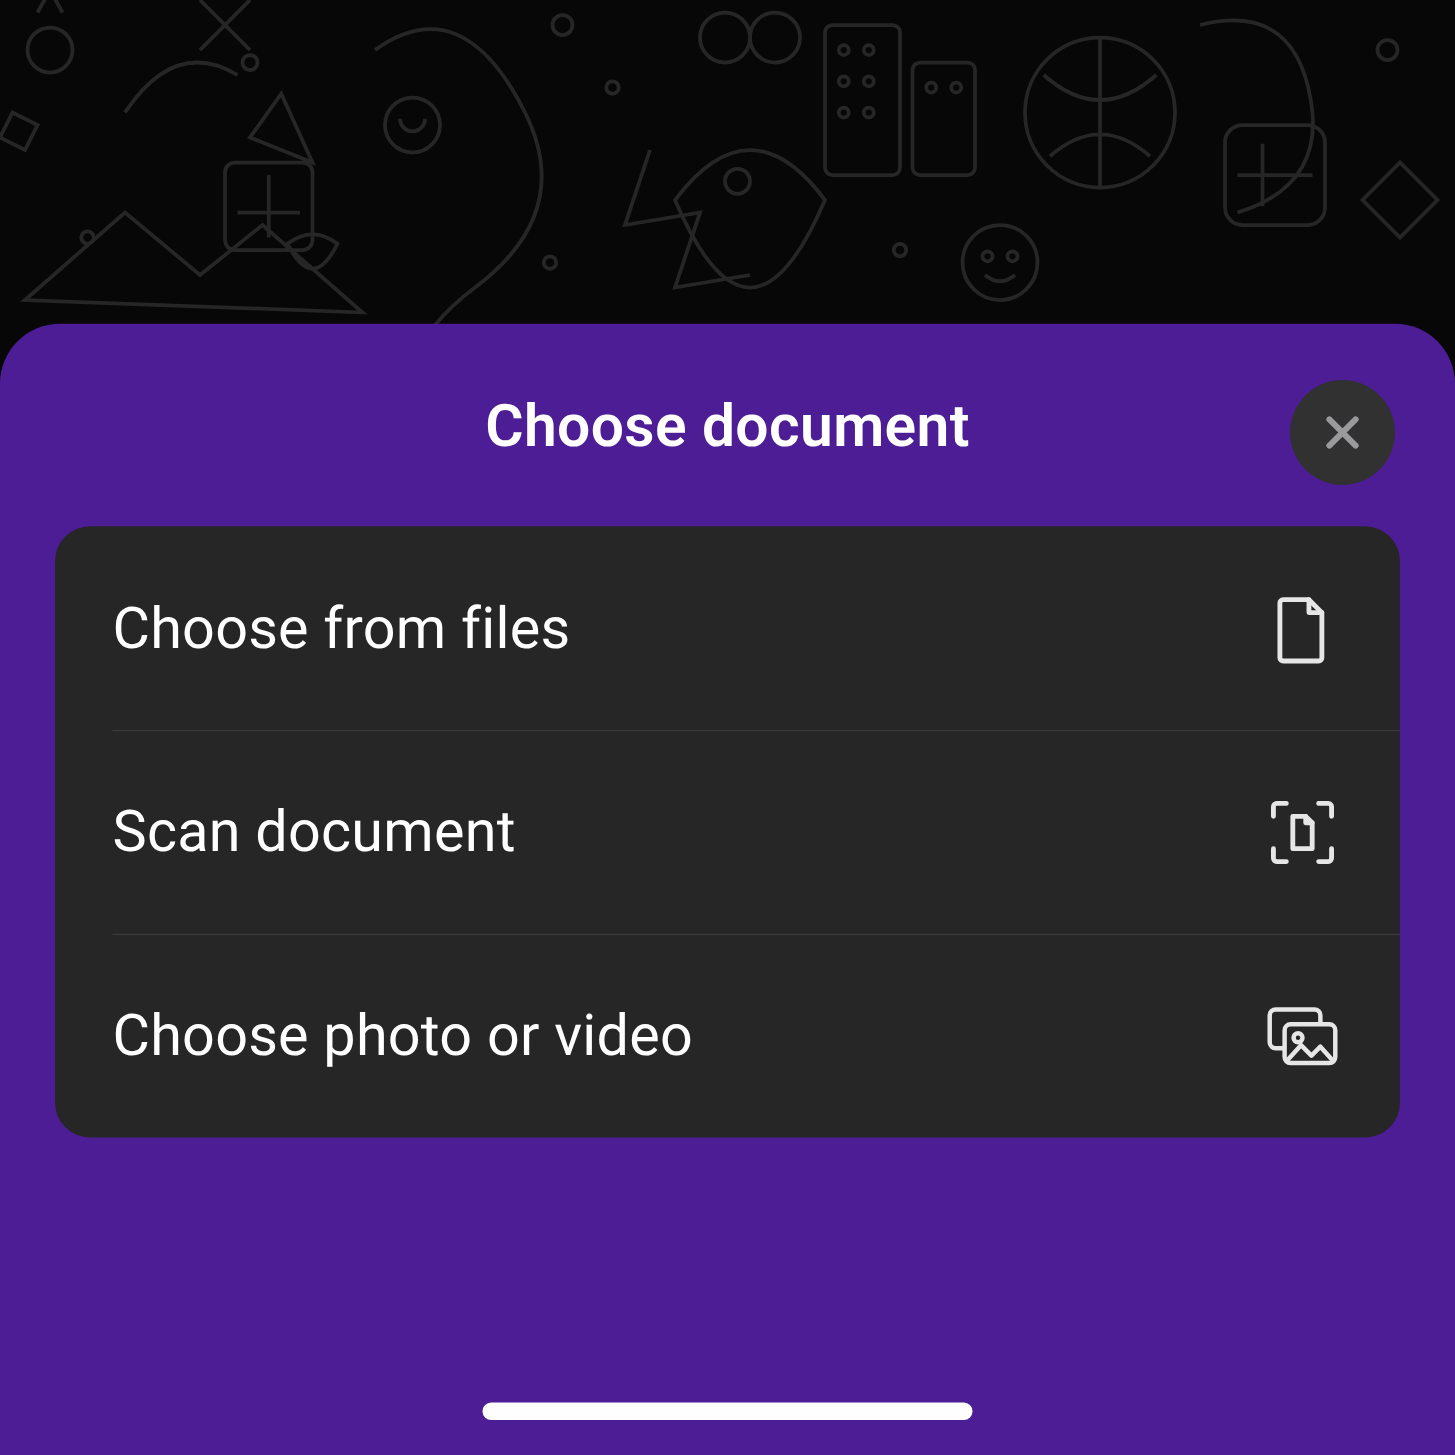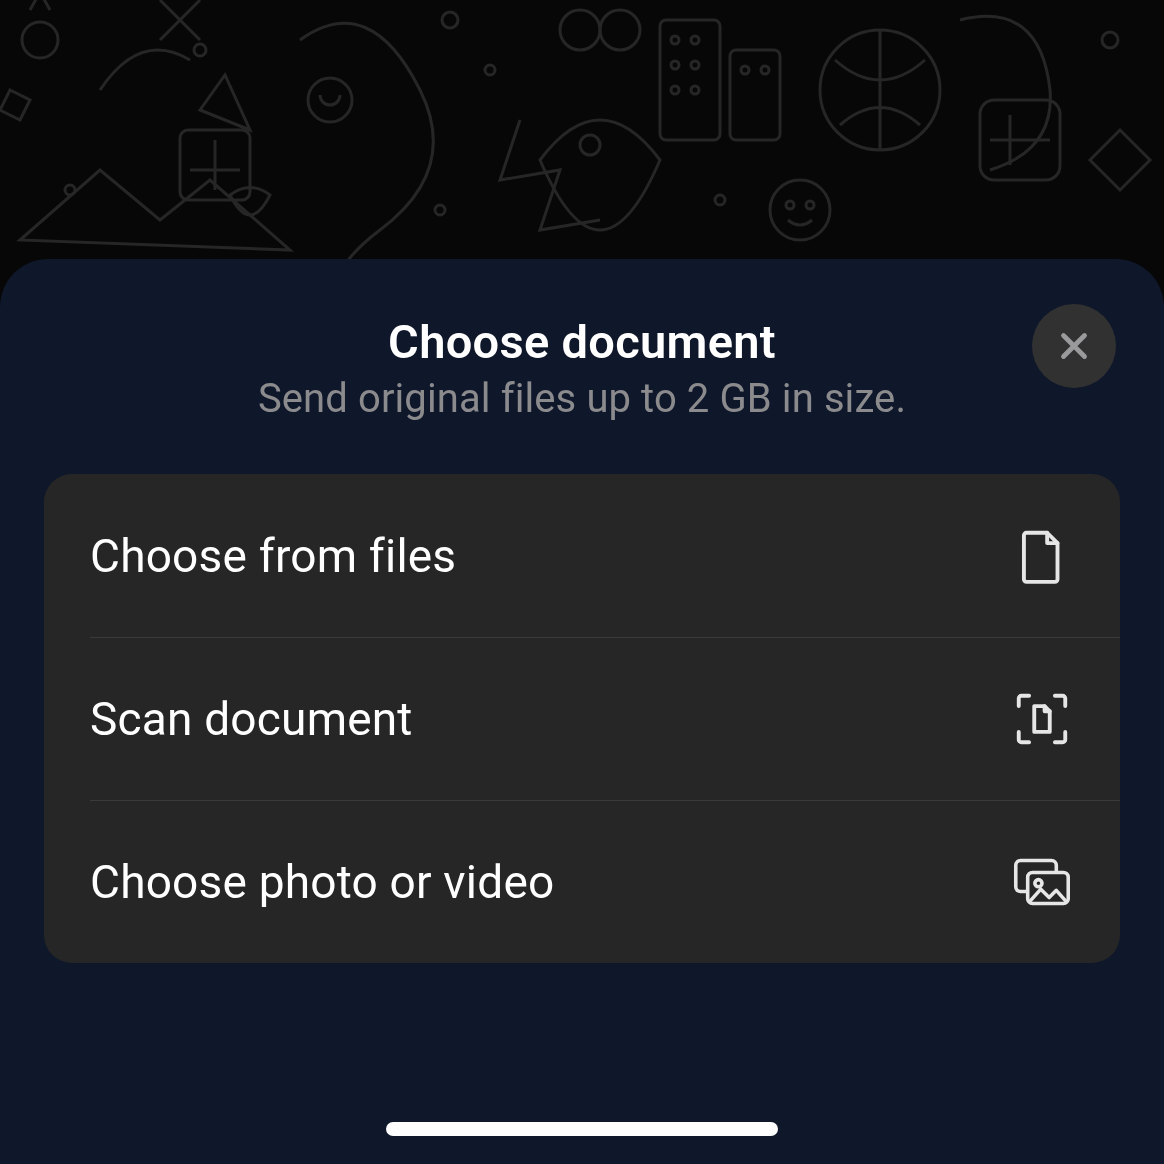--- a/index.html
+++ b/index.html
@@ -22,21 +22,21 @@
       top: -20px;
       left: -20px;
       opacity: 0.12;
     }
     .sheet {
       position: absolute;
       left: 0;
       right: 0;
       bottom: 0;
       height: 905px;
-      background: #0f172a;
+      background: #4c1d95;
       border-top-left-radius: 48px;
       border-top-right-radius: 48px;
       padding-top: 55px;
     }
     .sheet-header {
       position: relative;
       text-align: center;
       padding: 0 40px;
     }
     .sheet-title {
@@ -161,21 +161,20 @@
       <circle cx="810" cy="225" r="4"></circle>
       <circle cx="830" cy="225" r="4"></circle>
     <path d="M808 240 q12 10 24 0"></path>
     <path d="M250 215 q20 -15 40 0 q-10 20 -20 20 q-10 0 -20 -20 z"></path>
   </svg>
 </div>
 
 <div class="sheet">
   <div class="sheet-header">
     <div class="sheet-title">Choose document</div>
-    <div class="sheet-subtitle">Send original files up to 2 GB in size.</div>
     <div class="close-btn">
       <svg viewBox="0 0 24 24">
         <path d="M5 5 L19 19 M19 5 L5 19" stroke="#9a9a9d" stroke-width="3.2" stroke-linecap="round"></path>
       </svg>
     </div>
   </div>
 
   <div class="menu">
 
     <div class="menu-item">

